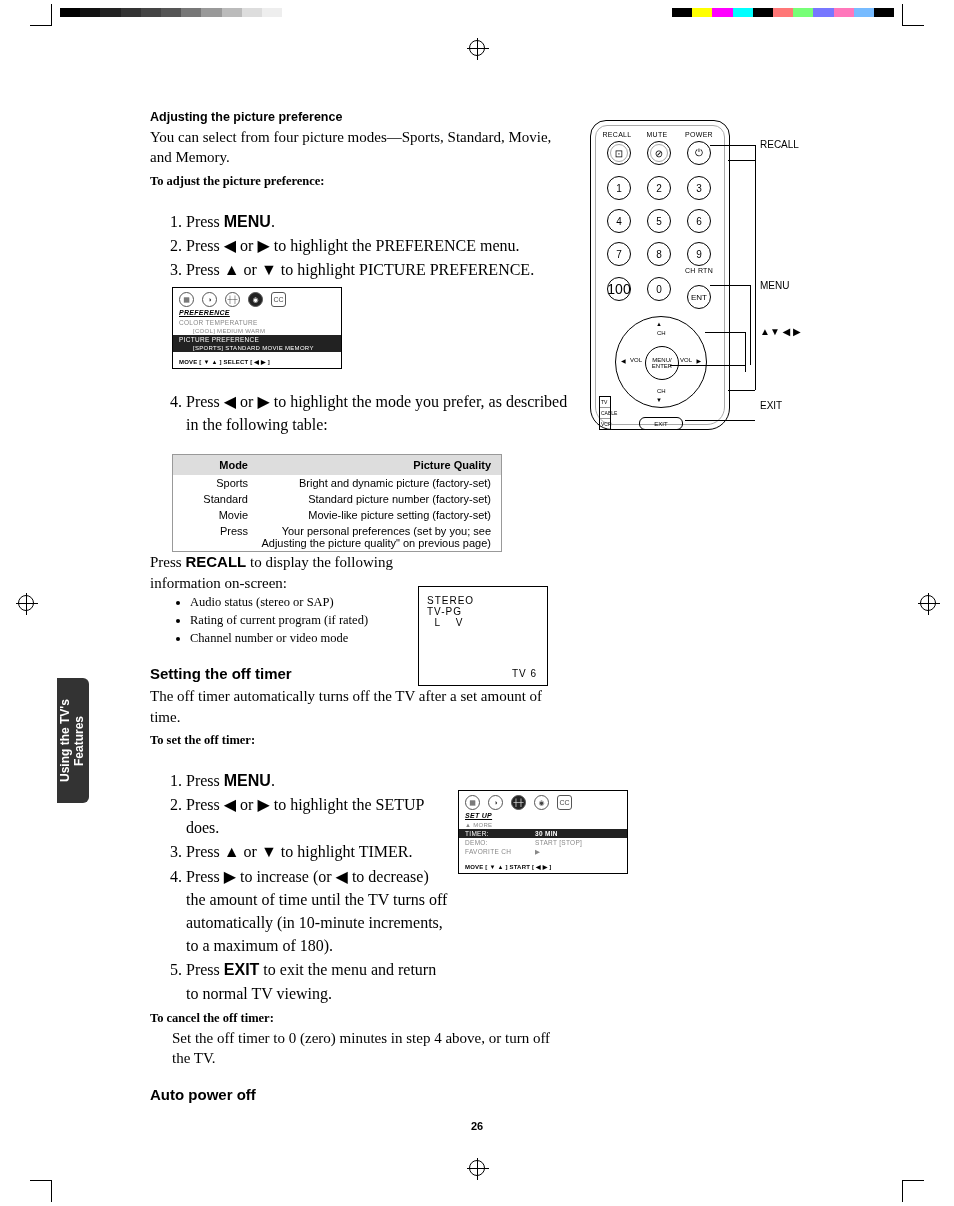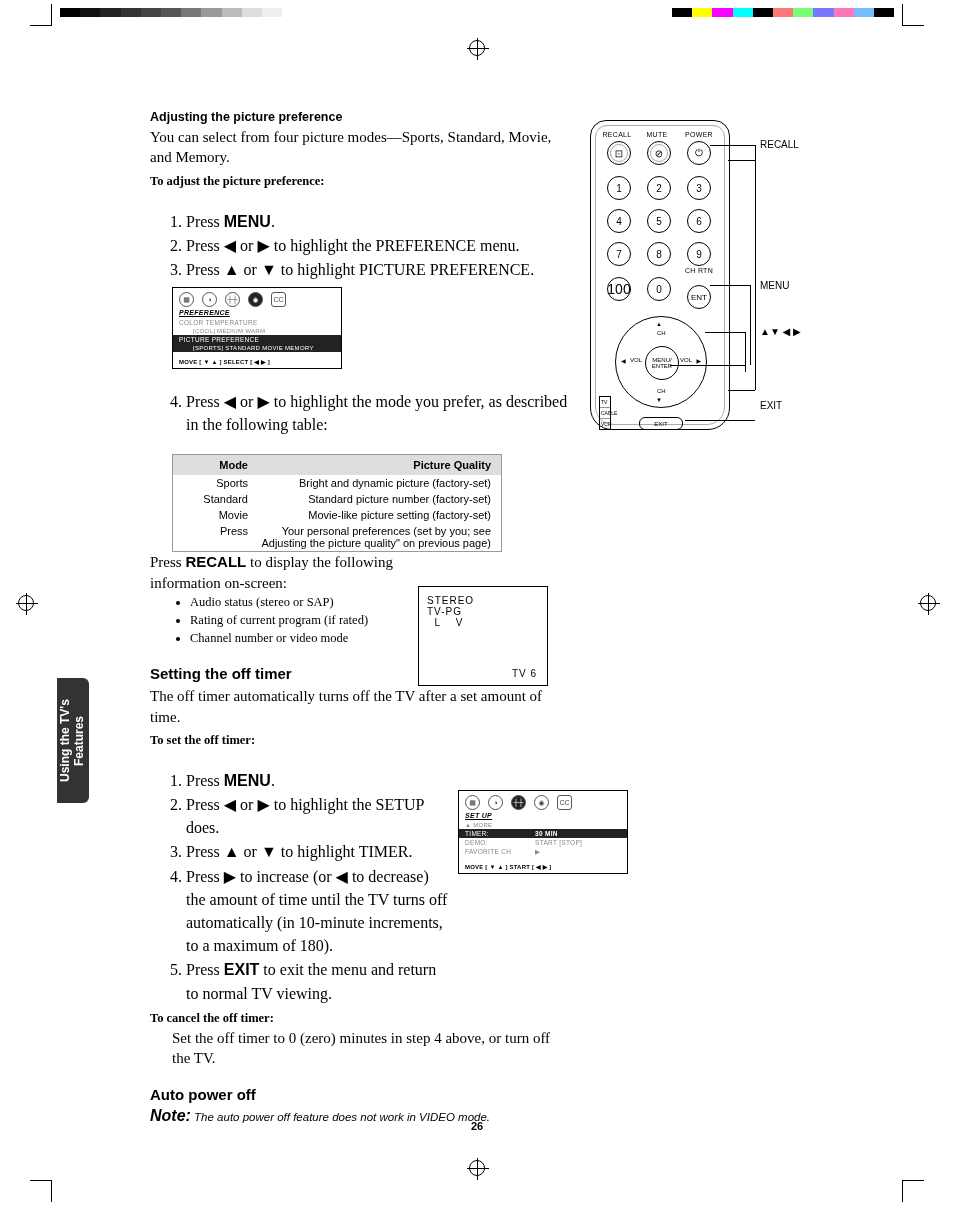--- a/index.html
+++ b/index.html
@@ -402,23 +402,20 @@
       <li><span>Press </span><span class="sans-bold">MENU</span><span>.</span></li>
       <li>Press ◀ or ▶ to highlight the SETUP does.</li>
       <li>Press ▲ or ▼ to highlight TIMER.</li>
       <li>Press ▶ to increase (or ◀ to decrease) the amount of time until the TV turns off automatically (in 10-minute increments, to a maximum of 180).</li>
       <li><span>Press </span><span class="sans-bold">EXIT</span><span> to exit the menu and return to normal TV viewing.</span></li>
     </ol>
     <p class="bold-serif">To cancel the off timer:</p>
     <p class="body-text" style="padding-left:22px">Set the off timer to 0 (zero) minutes in step 4 above, or turn off the TV.</p>
 
     <h3 class="section">Auto power off</h3>
-    <p style="margin-top:4px">
-      <span class="note-bold-it">Note:</span><span class="note-italic"> The auto power off feature does not work in VIDEO mode.</span>
-    </p>
   </div>
 
   <div class="recall-info">
     <div>STEREO</div>
     <div>TV-PG</div>
     <div style="white-space:pre">  L    V</div>
     <div class="br">TV  6</div>
   </div>
 
   <div class="osd setup">

